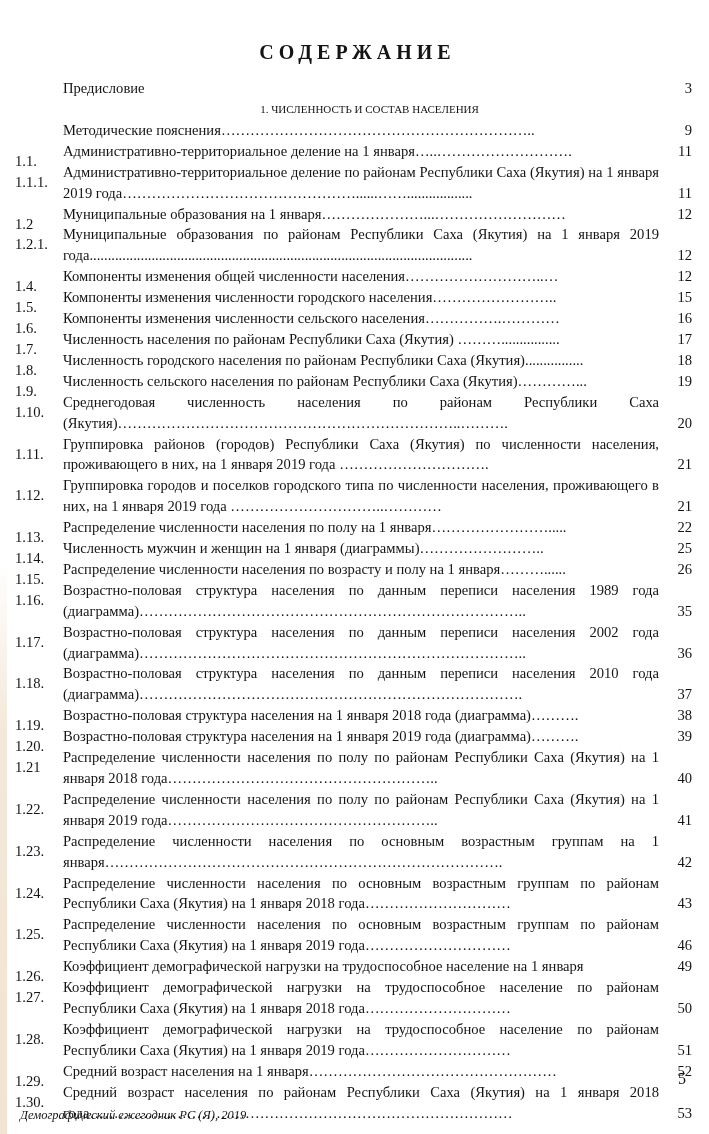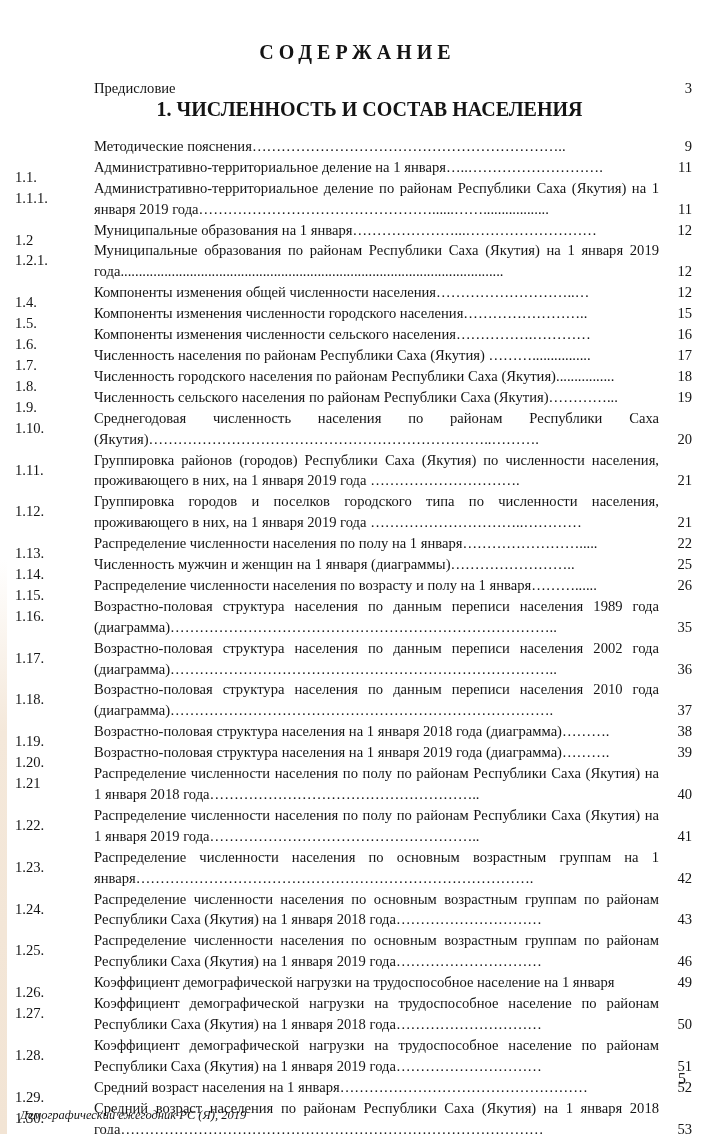--- a/index.html
+++ b/index.html
@@ -19,30 +19,30 @@
   }
   .toc {
     position: absolute; top: 78px; left: 0; width: 709px;
     font-size: 14.6px; line-height: 20.9px;
   }
   .row { position: relative; display: block; }
   .num {
     position: absolute; left: 15px; top: 10px;
   }
   .text {
-    margin-left: 94px; margin-right: 50px; display: block;
+    margin-left: 63px; margin-right: 50px; display: block;
     text-align: justify; text-align-last: left;
   }
   .pg {
     position: absolute; right: 17px; bottom: 0; text-align: right; width: 30px;
   }
   .pg.top { bottom: auto; top: 0; }
   .section {
-    text-align: center; font-weight: bold; font-size: 20px;
-    margin: 0 0 16px 30px; line-height: 21px; letter-spacing: 0px;
+    text-align: center; font-weight: normal; font-size: 11px;
+    margin: 0 0 0 30px; line-height: 21px; letter-spacing: 0px;
   }
   .footer-left {
     position: absolute; left: 20px; top: 1108px;
     font-style: italic; font-size: 12.5px;
   }
   .footer-right {
     position: absolute; right: 23px; top: 1070px; font-size: 16px;
   }
 </style>
 </head>

